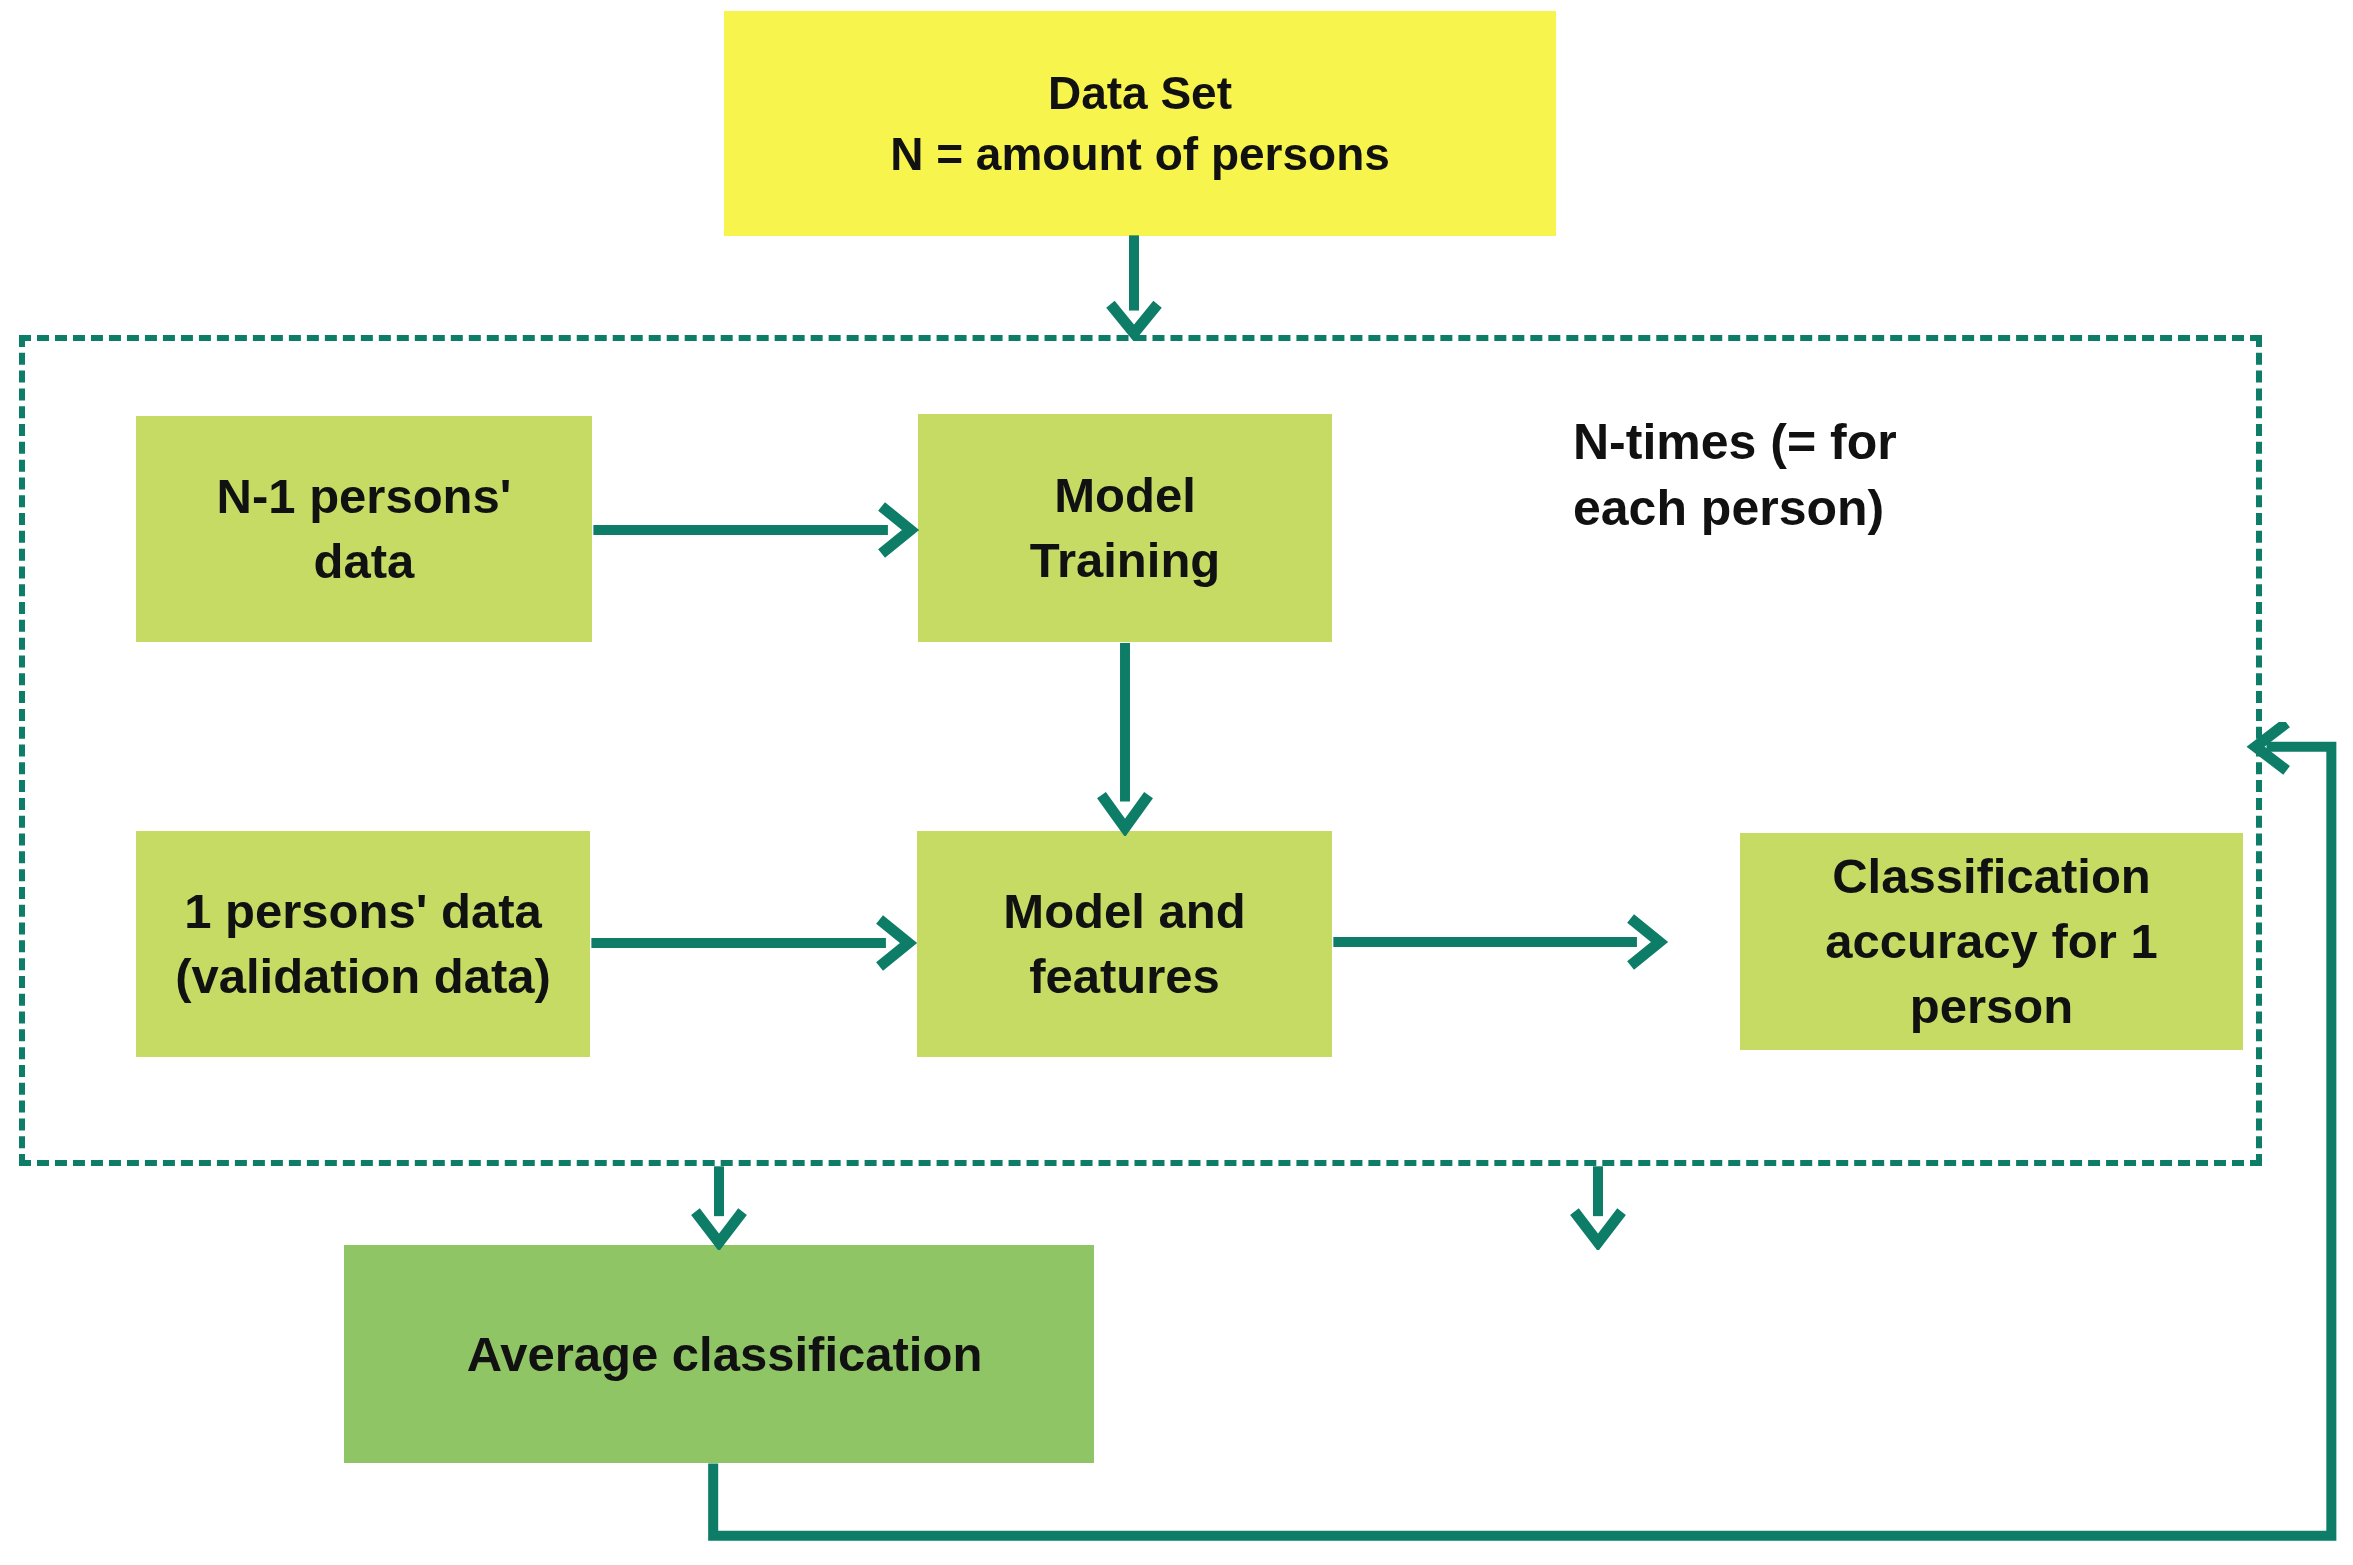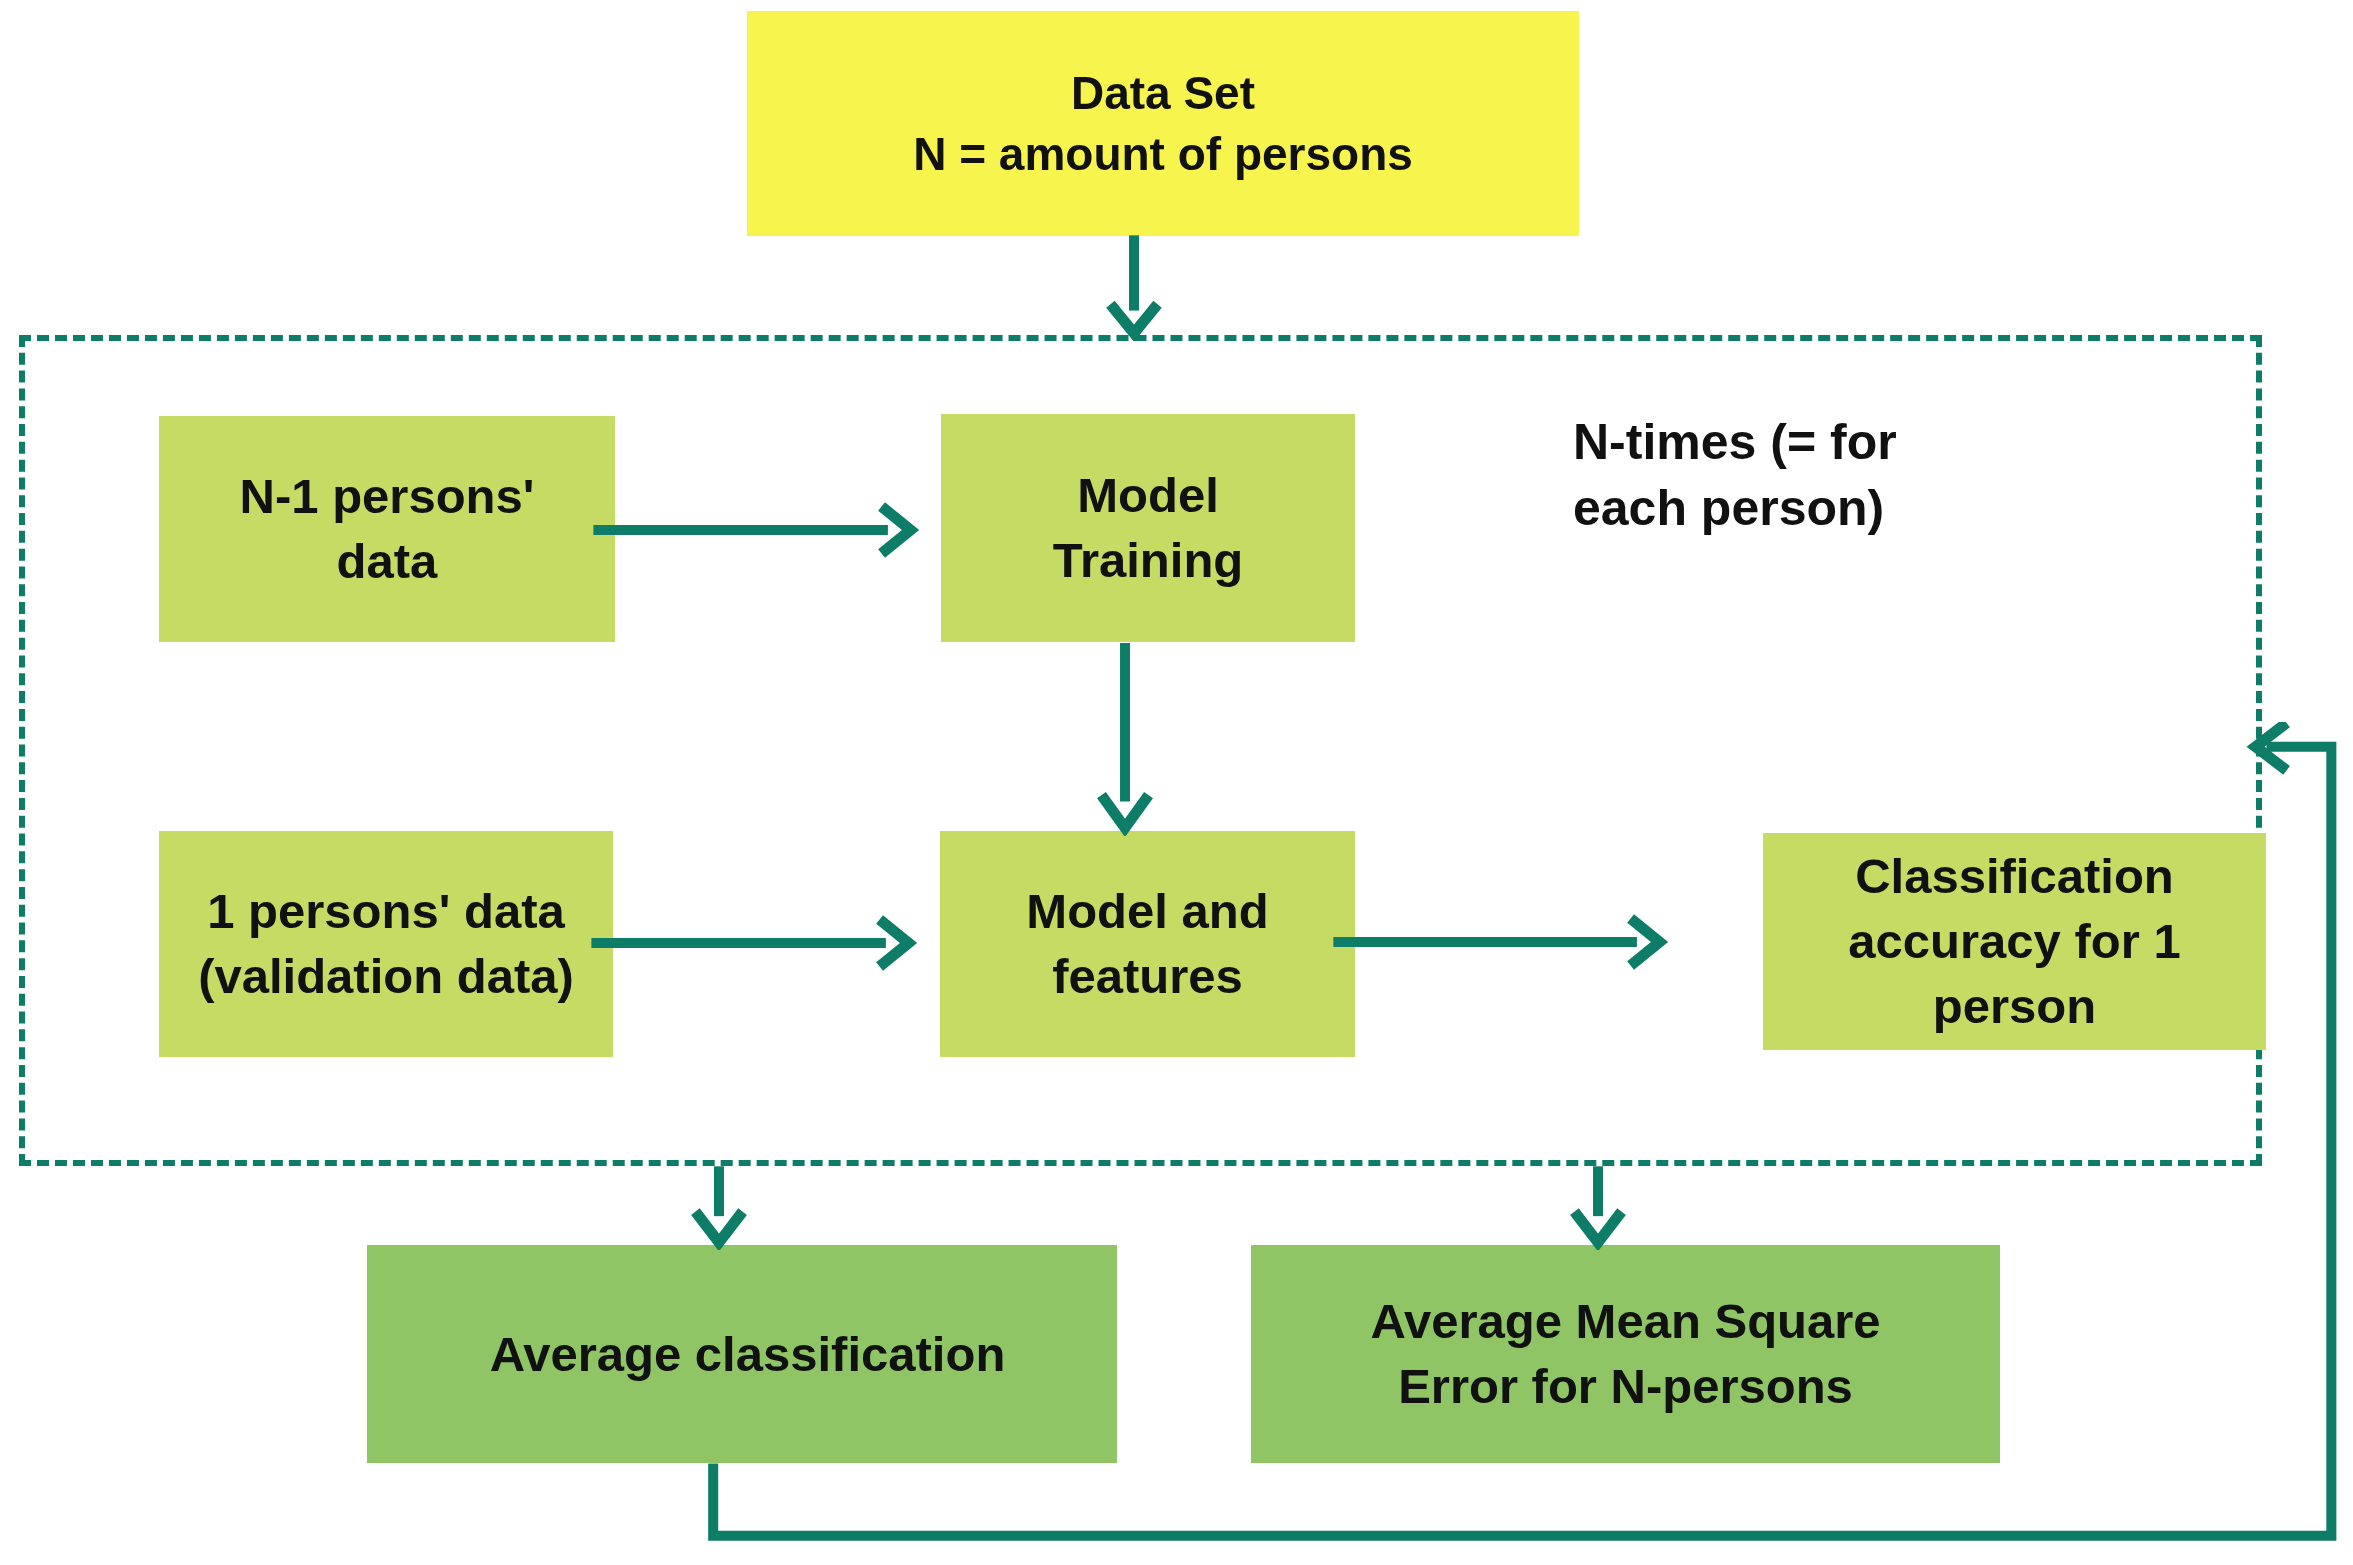--- a/index.html
+++ b/index.html
@@ -8,21 +8,21 @@
     width:2354px;height:1566px;
     background:var(--bg,#fff);
     font-family:"Liberation Sans","DejaVu Sans",sans-serif;
     color:var(--text,#111);
     overflow:hidden;
   }
   .node{
     position:absolute;
     display:flex;flex-direction:column;justify-content:center;align-items:center;
     text-align:center;font-weight:bold;box-sizing:border-box;
-    font-size:49px;line-height:1.32;margin-left:23px;
+    font-size:49px;line-height:1.32;
   }
   .node span{display:block;white-space:nowrap;}
   .node.yellow{background:var(--box-yellow,#F7F44E);font-size:46px;}
   .node.green{background:var(--box-green,#C6DB64);}
   .node.result{background:var(--box-result,#90C566);}
   .loop-box{
     position:absolute;box-sizing:border-box;
     border:6.4px dashed var(--line-teal,#0E7D68);
     background:transparent;
   }
@@ -74,24 +74,20 @@
   <div class="node green" style="left:1740px;top:833px;width:503px;height:217px;">
     <span>Classification</span>
     <span>accuracy for 1</span>
     <span>person</span>
   </div>
 
   <div class="node result" style="left:344px;top:1245px;width:750px;height:218px;padding-left:11px;">
     <span>Average classification</span>
   </div>
 
-  <div class="node result" style="left:1228px;top:1245px;width:749px;height:218px;">
-    <span>Average Mean Square</span>
-    <span>Error for N-persons</span>
-  </div>
 
   <div class="arrow" style="left:1105px;top:233px;">
     <svg width="58" height="108" viewBox="0 0 64 118" fill="none" stroke="currentColor">
       <path d="M32 2 V85" stroke-width="11"></path>
       <path d="M6 78 L32 110 L58 78" stroke-width="12"></path>
     </svg>
   </div>
 
   <div class="arrow" style="left:592px;top:501px;">
     <svg width="329" height="58" viewBox="0 0 360 64" fill="none" stroke="currentColor">

